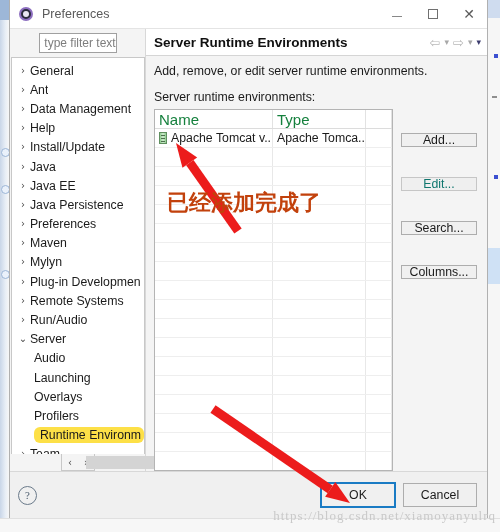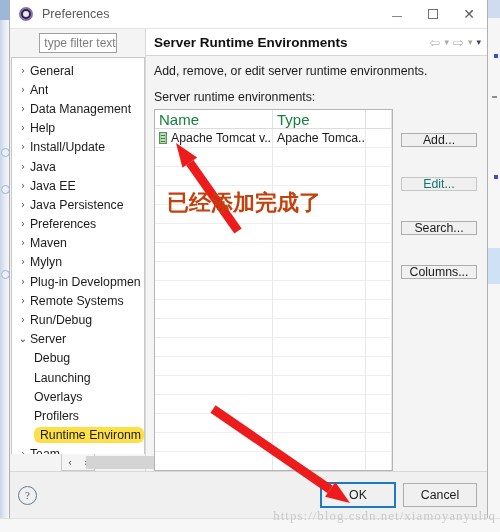--- a/index.html
+++ b/index.html
@@ -589,28 +589,28 @@
             <div class="tree-item">
               <span class="twisty">›</span>
               <span class="lbl">Plug-in Developmen</span>
             </div>
             <div class="tree-item">
               <span class="twisty">›</span>
               <span class="lbl">Remote Systems</span>
             </div>
             <div class="tree-item">
               <span class="twisty">›</span>
-              <span class="lbl">Run/Debug</span>
+              <span class="lbl">Run/Audio</span>
             </div>
             <div class="tree-item">
               <span class="twisty">⌄</span>
               <span class="lbl">Server</span>
             </div>
             <div class="tree-item child">
-              <span class="lbl">Debug</span>
+              <span class="lbl">Audio</span>
             </div>
             <div class="tree-item child">
               <span class="lbl">Launching</span>
             </div>
             <div class="tree-item child">
               <span class="lbl">Overlays</span>
             </div>
             <div class="tree-item child">
               <span class="lbl">Profilers</span>
             </div>

